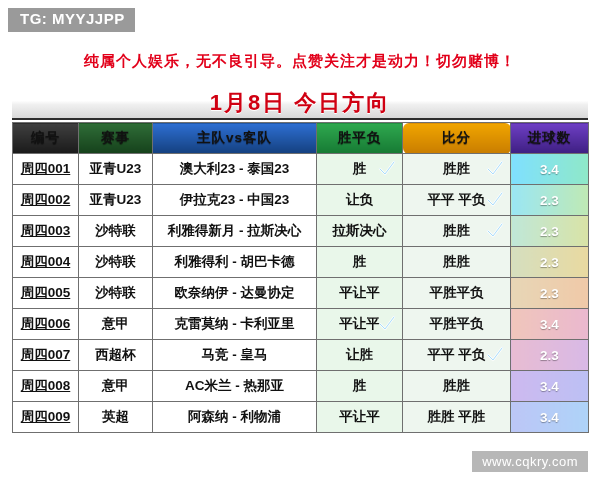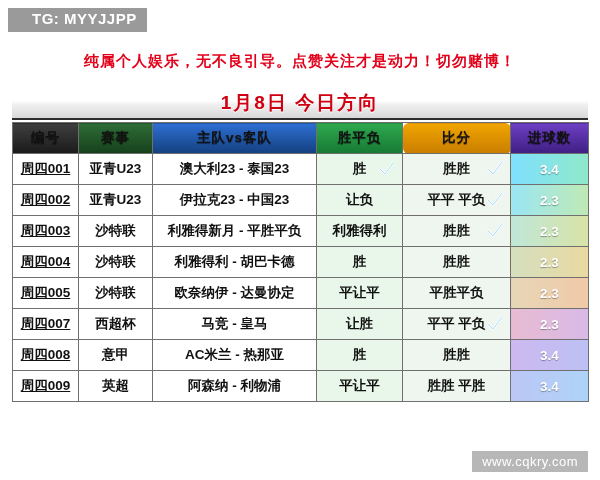--- a/index.html
+++ b/index.html
@@ -17,21 +17,21 @@
 
   
   .tg-badge {
     position: absolute;
     top: 8px;
     left: 8px;
     background: #9a9a9a;
     color: #ffffff;
     font-size: 15px;
     font-weight: bold;
-    padding: 3px 10px 4px 24px;
+    padding: 3px 10px 4px 12px;
     letter-spacing: 0.5px;
     line-height: 1.1;
     font-family: "Liberation Sans", sans-serif;
   }
 
   
   .banner {
     position: absolute;
     top: 52px;
     left: 0;
@@ -51,21 +51,21 @@
     width: 576px;
     height: 30px;
     background: linear-gradient(to bottom, #ffffff 0%, #ffffff 42%, #f0f0f0 55%, #d8d8d8 100%);
     border-bottom: 2px solid #2d2d2d;
     display: flex;
     align-items: center;
     justify-content: center;
   }
   .title-bar .title-text {
     color: #d00012;
-    font-size: 19px;
+    font-size: 22px;
     font-weight: bold;
     letter-spacing: 2px;
     text-shadow: 0 1px 0 #ffffff;
   }
 
   
   .tbl-wrap {
     position: absolute;
     top: 122px;
     left: 12px;
@@ -238,23 +238,23 @@
                 <path d="M2 9 L7 14 L16 2" fill="none" stroke="#ffffff" stroke-width="2.4" stroke-linecap="round" stroke-linejoin="round" opacity="0.95"></path>
                 <path d="M2 9 L7 14 L16 2" fill="none" stroke="#9fd8ff" stroke-width="1" stroke-linecap="round" stroke-linejoin="round"></path>
               </svg>
             </span>
           </td>
           <td class="gl g1"><span>2.3</span></td>
         </tr>
         <tr>
           <td class="n">周四003</td>
           <td class="ev">沙特联</td>
-          <td class="mt">利雅得新月 - 平胜平负</td>
-          <td class="spf" style="position: relative;">
-            <span class="cellwrap">利雅得利</span>
+          <td class="mt">利雅得新月 - 拉斯决心</td>
+          <td class="spf" style="position: relative;">
+            <span class="cellwrap">拉斯决心</span>
           </td>
           <td class="sc" style="position: relative;">
             <span class="cellwrap">胜胜</span>
             <span class="tick">
               <svg width="18" height="18" viewBox="0 0 18 18">
                 <path d="M2 9 L7 14 L16 2" fill="none" stroke="#ffffff" stroke-width="2.4" stroke-linecap="round" stroke-linejoin="round" opacity="0.95"></path>
                 <path d="M2 9 L7 14 L16 2" fill="none" stroke="#9fd8ff" stroke-width="1" stroke-linecap="round" stroke-linejoin="round"></path>
               </svg>
             </span>
           </td>
@@ -278,20 +278,38 @@
           <td class="mt">欧奈纳伊 - 达曼协定</td>
           <td class="spf" style="position: relative;">
             <span class="cellwrap">平让平</span>
           </td>
           <td class="sc" style="position: relative;">
             <span class="cellwrap">平胜平负</span>
           </td>
           <td class="gl g4"><span>2.3</span></td>
         </tr>
         <tr>
+          <td class="n">周四006</td>
+          <td class="ev">意甲</td>
+          <td class="mt">克雷莫纳 - 卡利亚里</td>
+          <td class="spf" style="position: relative;">
+            <span class="cellwrap">平让平</span>
+            <span class="tick">
+              <svg width="18" height="18" viewBox="0 0 18 18">
+                <path d="M2 9 L7 14 L16 2" fill="none" stroke="#ffffff" stroke-width="2.4" stroke-linecap="round" stroke-linejoin="round" opacity="0.95"></path>
+                <path d="M2 9 L7 14 L16 2" fill="none" stroke="#9fd8ff" stroke-width="1" stroke-linecap="round" stroke-linejoin="round"></path>
+              </svg>
+            </span>
+          </td>
+          <td class="sc" style="position: relative;">
+            <span class="cellwrap">平胜平负</span>
+          </td>
+          <td class="gl g5"><span>3.4</span></td>
+        </tr>
+        <tr>
           <td class="n">周四007</td>
           <td class="ev">西超杯</td>
           <td class="mt">马竞 - 皇马</td>
           <td class="spf" style="position: relative;">
             <span class="cellwrap">让胜</span>
           </td>
           <td class="sc" style="position: relative;">
             <span class="cellwrap">平平 平负</span>
             <span class="tick">
               <svg width="18" height="18" viewBox="0 0 18 18">

